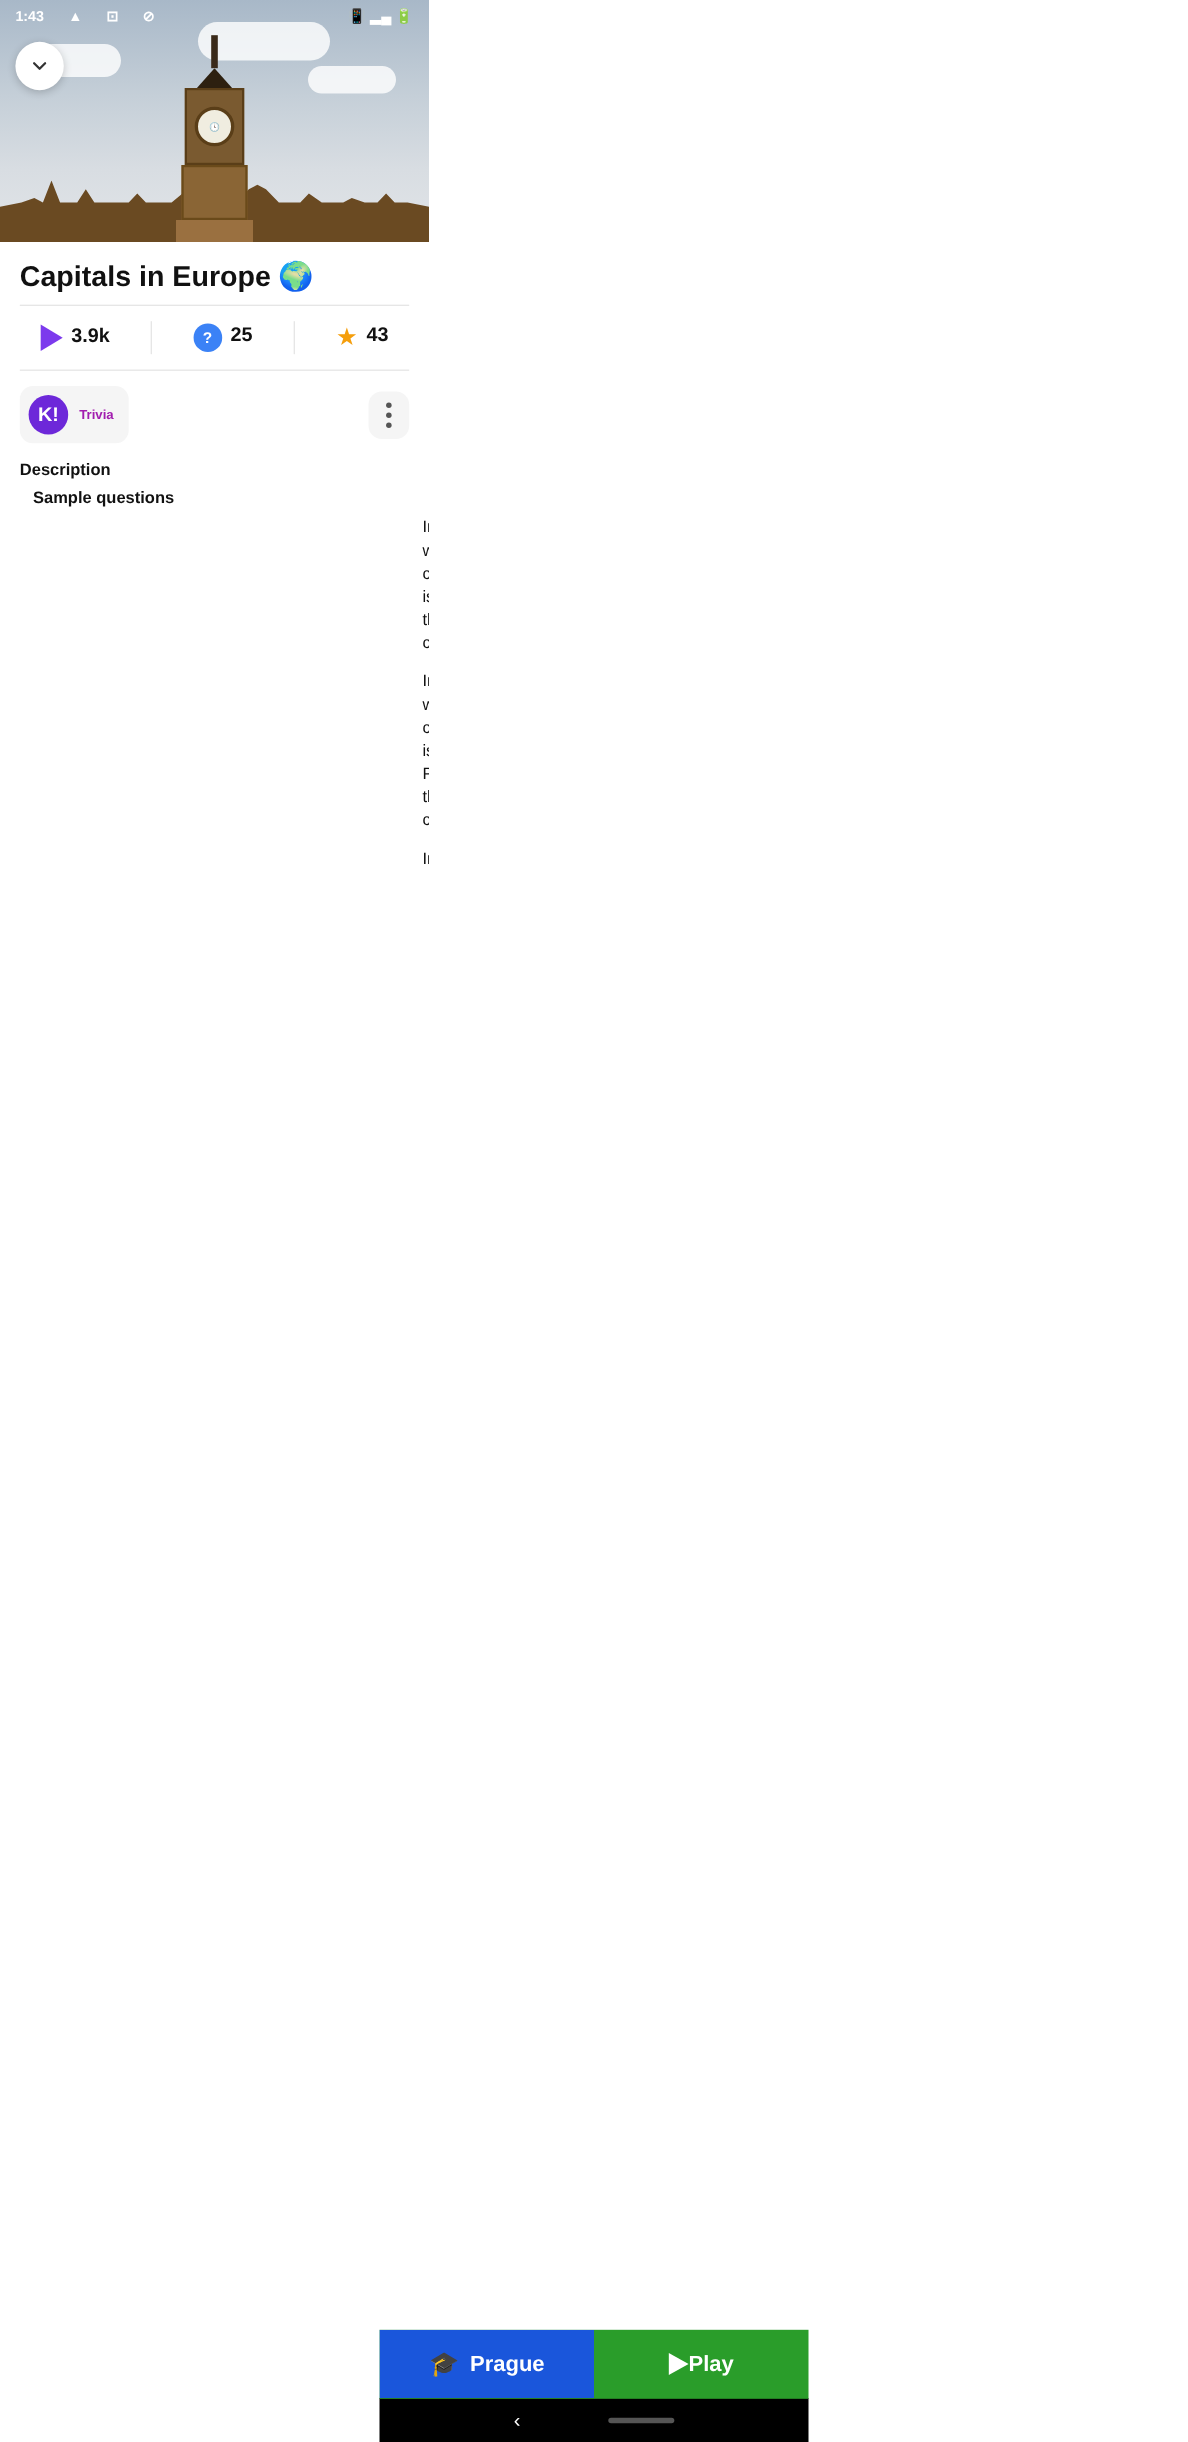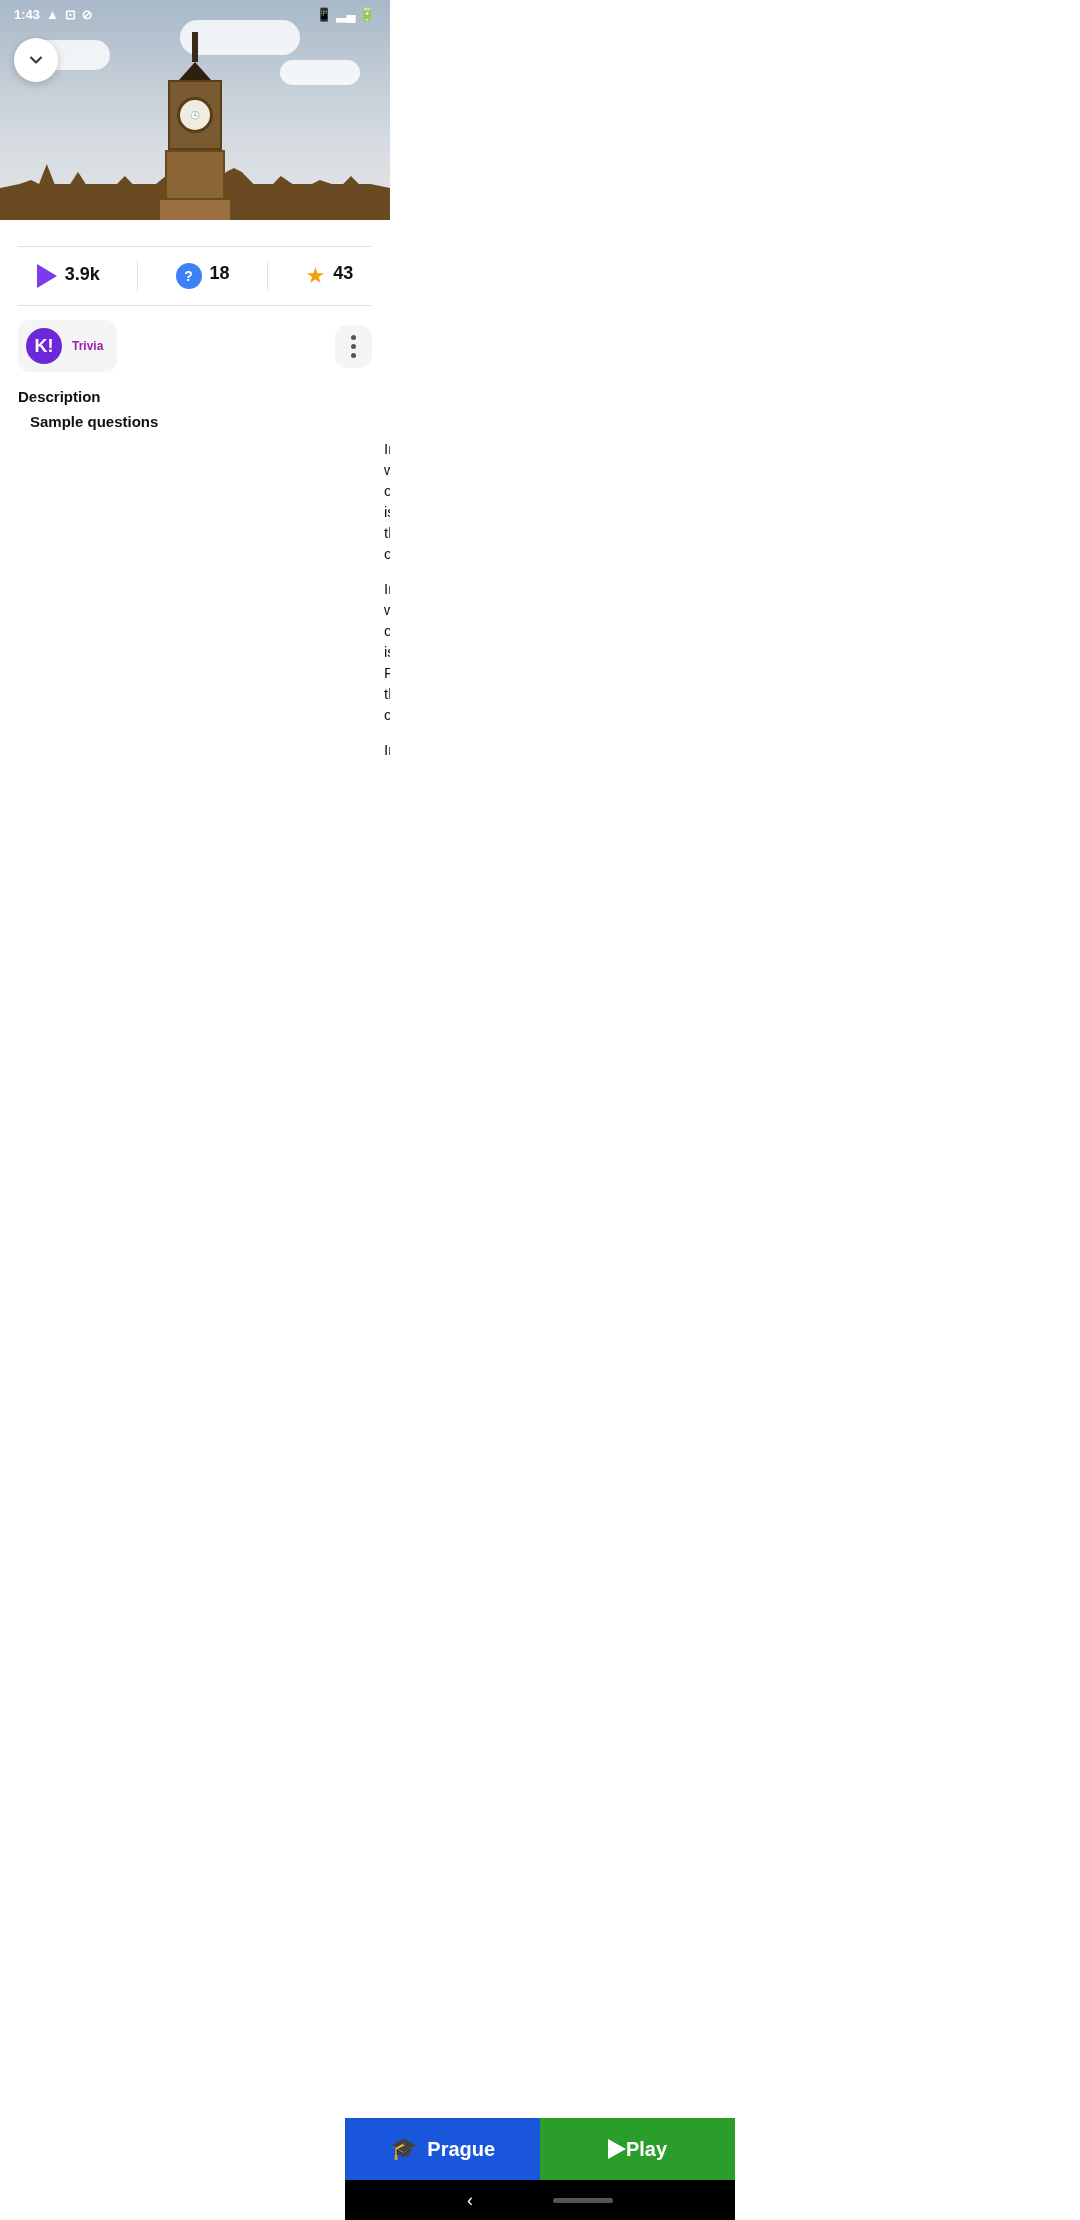--- a/index.html
+++ b/index.html
@@ -22,21 +22,21 @@
       display: flex;
       align-items: center;
       justify-content: space-between;
       padding: 0 14px;
       z-index: 20;
       color: #fff;
       font-size: 13px;
       font-weight: 600;
     }
 
-    .status-left { display: flex; align-items: center; gap: 6px; text-align: center; }
+    .status-left { display: flex; align-items: center; gap: 22px; text-align: center; }
     .status-right { display: flex; align-items: center; gap: 4px; }
 
     
     .hero {
       width: 100%;
       height: 220px;
       background: linear-gradient(180deg, #a8b8c8 0%, #c5cfd8 40%, #d8dde2 70%, #e2e5e8 100%);
       position: relative;
       overflow: hidden;
     }
@@ -458,30 +458,31 @@
 </div>
 
 <div class="back-btn">
   <svg viewBox="0 0 24 24" fill="none" stroke="#333" stroke-width="2.5" stroke-linecap="round" stroke-linejoin="round">
     <polyline points="6 9 12 15 18 9"></polyline>
   </svg>
 </div>
 
 <div class="content">
 
+  <h1 class="quiz-title">Capitals in Europe 🌍</h1>
 
   <div class="stats-row">
     <div class="stat-item">
       <div class="play-icon"></div>
       <span class="stat-value">3.9k</span>
     </div>
     <div class="stat-divider"></div>
     <div class="stat-item">
       <div class="question-badge">?</div>
-      <span class="stat-value">18</span>
+      <span class="stat-value">25</span>
     </div>
     <div class="stat-divider"></div>
     <div class="stat-item">
       <span class="star-icon">★</span>
       <span class="stat-value">43</span>
     </div>
   </div>
 
   <div class="creator-row">
     <div class="creator-badge">

